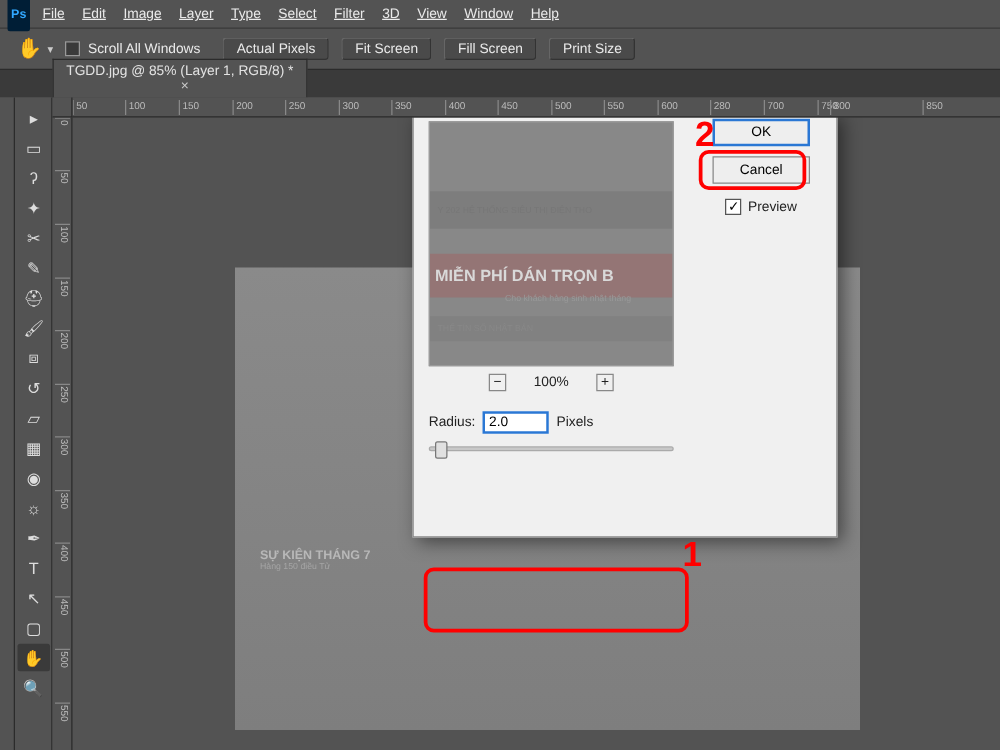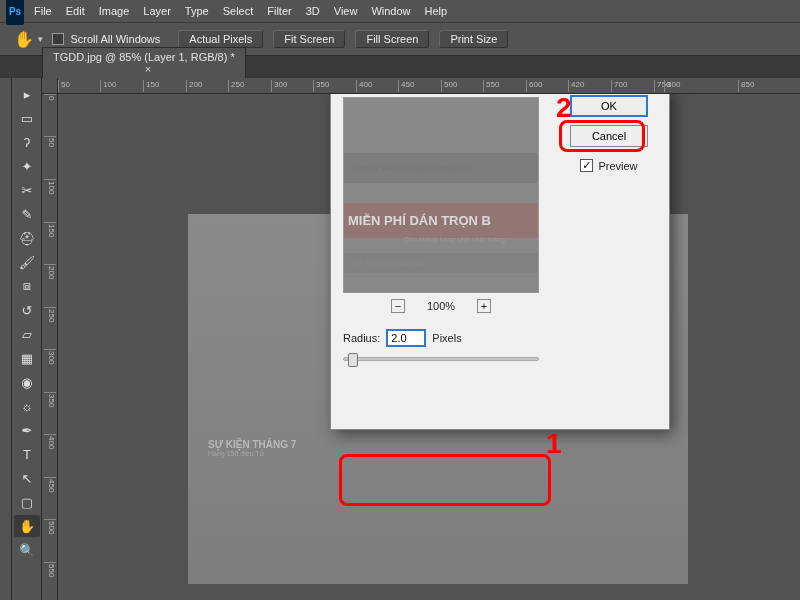--- a/index.html
+++ b/index.html
@@ -1,21 +1,21 @@
 <!DOCTYPE html>
 <html><head>
 <meta charset="utf-8">
 <style>
   * { box-sizing: border-box; margin: 0; padding: 0; font-family: "Segoe UI", Tahoma, sans-serif; }
   body { background: #535353; width: 800px; height: 600px; overflow: hidden; position: relative; }
   
   
   .menubar { height: 22px; background: #535353; display: flex; align-items: center; padding-left: 6px; color: #eaeaea; font-size: 11px; }
   .menubar .ps-icon { width: 18px; height: 28px; background: #001e36; color: #31a8ff; font-weight: bold; display: flex; align-items: center; justify-content: center; border-radius: 2px; font-size: 10px; margin-right: 10px; }
-  .menubar .menu-item { margin-right: 14px; cursor: default; }
+  .menubar .menu-item { margin-right: 14px; cursor: default; text-decoration: underline; }
 
   
   .options-bar { height: 34px; background: #535353; border-top: 1px solid #3a3a3a; border-bottom: 1px solid #2b2b2b; display: flex; align-items: center; padding-left: 14px; color: #eaeaea; font-size: 11px; }
   .options-bar .hand-icon { font-size: 16px; margin-right: 4px; }
   .options-bar .dd { font-size: 9px; margin-right: 10px; color: #ccc; }
   .options-bar .chk { width: 12px; height: 12px; border: 1px solid #999; background: #3a3a3a; margin-right: 6px; display: inline-block; }
   .options-bar .opt-label { margin-right: 18px; }
   .options-bar .opt-btn { background: #4a4a4a; border: 1px solid #333; border-top-color: #666; border-left-color: #666; color: #eaeaea; font-size: 11px; padding: 2px 10px; margin-right: 10px; border-radius: 3px; }
 
   
@@ -51,21 +51,21 @@
   .preview-box .band { position: absolute; left: 0; right: 0; background: rgba(0,0,0,0.08); }
   .preview-box .pt1 { top: 55px; height: 30px; display:flex; align-items:center; color:#777; font-size:7px; padding-left:6px;}
   .preview-box .pt2 { top: 105px; height: 35px; background: #a85a5a66; display:flex; align-items:center; color:#d9d9d9; font-size:13px; font-weight:bold; padding-left:4px; white-space:nowrap;}
   .preview-box .pt2b { top:138px; height:12px; color:#999; font-size:7px; padding-left:60px; position:absolute;}
   .preview-box .pt3 { top: 155px; height: 20px; background:#6a6a6a33; color:#888; font-size:7px; padding-left:6px; display:flex; align-items:center;}
 
   .zoom-row { display: flex; align-items: center; justify-content: center; width: 196px; margin-top: 6px; font-size: 11px; color: #222; }
   .zoom-row .zb { width: 14px; height: 14px; border: 1px solid #888; display: flex; align-items: center; justify-content: center; font-size: 11px; margin: 0 22px; }
 
   .radius-row { display: flex; align-items: center; font-size: 11px; color: #222; margin-top: 16px; }
-  .radius-row .rad-input { width: 40px; height: 18px; border: 2px solid #2a77d4; background: #fff; color: #000; font-size: 11px; text-align: left; padding: 0 3px; margin: 0 6px; }
+  .radius-row .rad-input { width: 53px; height: 18px; border: 2px solid #2a77d4; background: #fff; color: #000; font-size: 11px; text-align: left; padding: 0 3px; margin: 0 6px; }
   .slider { width: 196px; height: 4px; background: #c8c8c8; margin-top: 10px; position: relative; border-radius: 2px; border: 1px solid #aaa; }
   .slider .thumb { position: absolute; top: -5px; left: 4px; width: 10px; height: 14px; background: #e0e0e0; border: 1px solid #777; border-radius: 2px; }
 
   .dlg-right { position: absolute; top: 4px; right: 12px; width: 96px; display: flex; flex-direction: column; align-items: center; }
   .dlg-btn { width: 78px; height: 22px; font-size: 11px; background: #eee; border: 1px solid #888; margin-bottom: 8px; }
   .dlg-btn.ok { border: 2px solid #2a77d4; }
   .prev-row { display: flex; align-items: center; font-size: 11px; color: #222; margin-top: 4px; }
   .prev-row .pchk { width: 13px; height: 13px; border: 1px solid #555; background: #fff; margin-right: 5px; display: flex; align-items: center; justify-content: center; font-size: 11px; color: #000; }
 
   
@@ -141,21 +141,21 @@
   <span style="left:85px">150</span>
   <span style="left:128px">200</span>
   <span style="left:170px">250</span>
   <span style="left:213px">300</span>
   <span style="left:255px">350</span>
   <span style="left:298px">400</span>
   <span style="left:340px">450</span>
   <span style="left:383px">500</span>
   <span style="left:425px">550</span>
   <span style="left:468px">600</span>
-  <span style="left:510px">420</span>
+  <span style="left:510px">280</span>
   <span style="left:553px">700</span>
   <span style="left:596px">750</span>
   <span style="left:606px">800</span>
   <span style="left:680px">850</span>
 </div>
 <div class="ruler-v">
   <span style="top:0px">0</span>
   <span style="top:42px">50</span>
   <span style="top:85px">100</span>
   <span style="top:128px">150</span>

